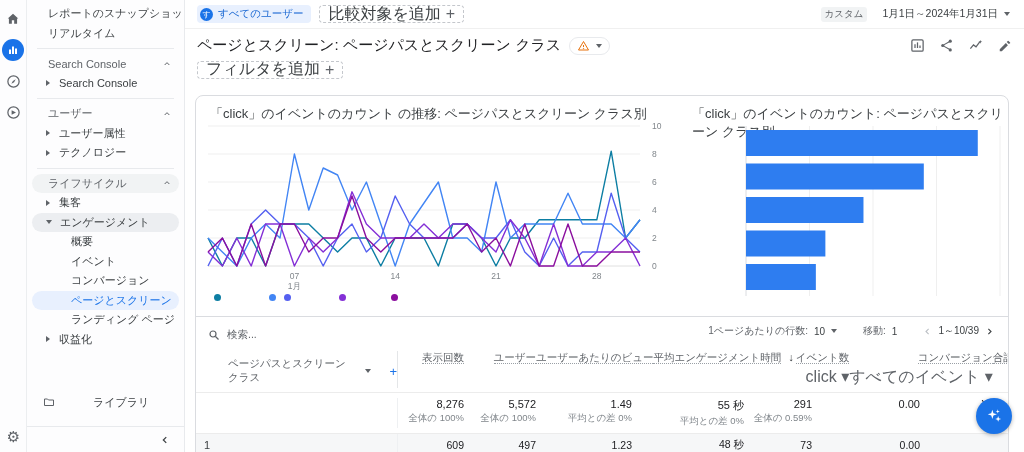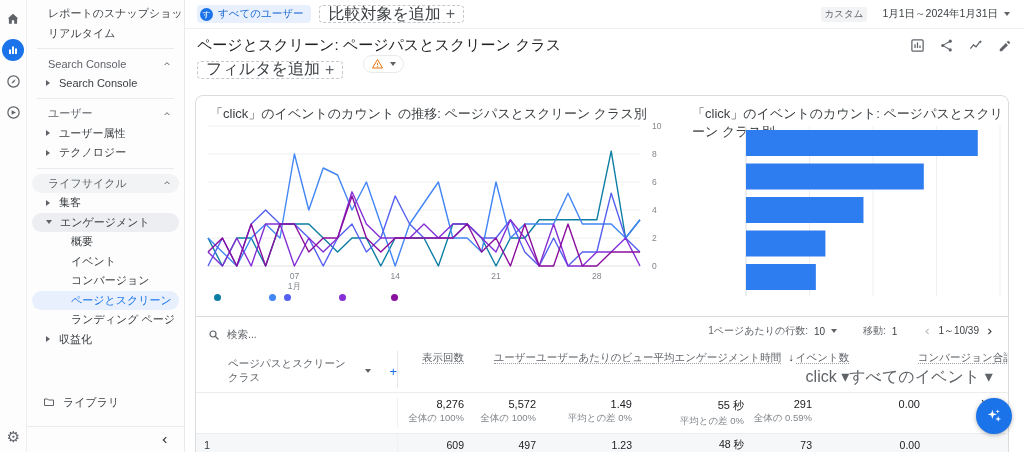--- a/index.html
+++ b/index.html
@@ -28,21 +28,21 @@
   .nav-item.sub { padding-left:39px; }
   .nav-item.leaf2 { padding-left:30px; }
   .nav-item.selected { background:#e8f0fe; color:#1a73e8; }
   .nav-item.openrow { background:#eceef1; }
   .nav-divider { border-top:1px solid #e8eaed; margin:5px 10px; }
   .tri-right { width:0;height:0;border-left:4px solid #5f6368;border-top:3.5px solid transparent;
                border-bottom:3.5px solid transparent; margin-right:9px; flex:0 0 auto; }
   .tri-down  { width:0;height:0;border-top:4px solid #5f6368;border-left:3.5px solid transparent;
                border-right:3.5px solid transparent; margin-right:8px; flex:0 0 auto; }
   .nav-bottom { position:absolute; bottom:40px; left:0; right:0; }
-  .library-row { display:flex; align-items:center; padding-left:16px; height:20px; color:#3c4043; cursor:pointer; }
+  .library-row { display:flex; align-items:center; padding-left:16px; height:20px; color:#3c4043; cursor:pointer;gap:30px; }
   .library-row svg { margin-right:8px; }
   .nav-foot { position:absolute; bottom:0; left:0; right:0; height:26px; border-top:1px solid #e8eaed;
               display:flex; align-items:center; justify-content:flex-end; padding-right:14px; }
 
   
   .main { flex:1; position:relative; background:#fff; }
   .topbar { position:absolute; top:0; left:0; right:0; height:29px; border-bottom:1px solid #f0f0f0;
             display:flex; align-items:center; padding:0 14px 0 12px; }
   .chip-audience { display:inline-flex; align-items:center; background:#e8f0fe; border-radius:4px;
                    height:18px; padding:0 8px 0 3px; font-size:10.5px; color:#1967d2; cursor:pointer; }
@@ -50,21 +50,21 @@
                  font-size:8px; display:flex; align-items:center; justify-content:center; margin-right:5px; }
   .chip-dashed { display:inline-flex; align-items:center; border:1px dashed #c4c7cc; border-radius:4px;
                  height:18px; padding:0 8px; font-size:16px; color:#3c4043; margin-left:8px; cursor:pointer; }
   .chip-dashed .plus { margin-left:5px; color:#5f6368; }
   .datebox { margin-left:auto; display:flex; align-items:center; font-size:10.5px; cursor:pointer; }
   .date-tag { background:#f1f3f4; color:#5f6368; font-size:9.5px; border-radius:3px; padding:1px 4px; margin-right:15px; }
   .date-range { color:#3c4043; }
   .caret { width:0;height:0;border-top:4px solid #5f6368;border-left:3.5px solid transparent;
            border-right:3.5px solid transparent; margin-left:6px; }
 
-  .titlebar { position:absolute; top:36px; left:12px; display:flex; align-items:center;flex-direction:column; }
+  .titlebar { position:absolute; top:36px; left:12px; display:flex; align-items:center; }
   .page-title { font-size:15px; color:#202124; }
   .warn-pill { display:inline-flex; align-items:center; border:1px solid #e8eaed; border-radius:10px;
                height:18px; padding:0 7px; margin-left:8px; cursor:pointer; }
   .actionbar { position:absolute; top:38px; right:12px; display:flex; align-items:center; gap:14px; color:#5f6368; }
   .actionbar .act { cursor:pointer; display:flex; }
   .filterbar { position:absolute; top:60px; left:12px; }
 
   
   .card { position:absolute; top:95px; left:10px; width:814px; height:380px;
           border:1px solid #dadce0; border-radius:8px; background:#fff; overflow:hidden; }

